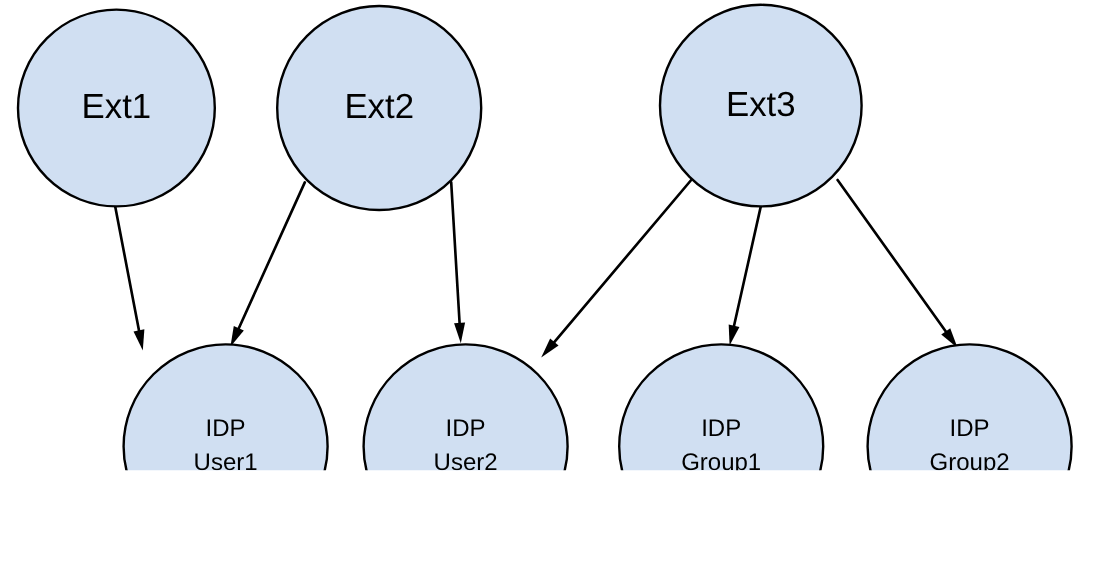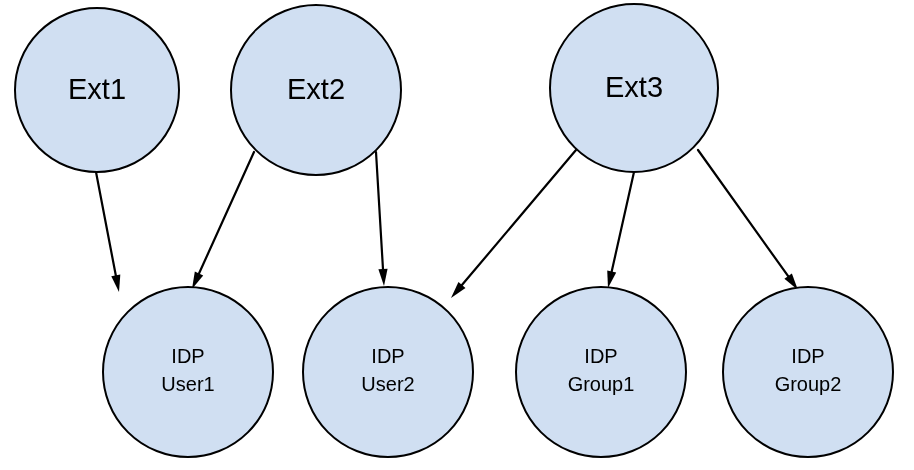--- a/index.html
+++ b/index.html
@@ -7,21 +7,21 @@
     margin: 0;
     padding: 0;
     background: #ffffff;
   }
   body {
     font-family: "Liberation Sans", sans-serif;
   }
   #diagram-canvas {
     position: relative;
     width: 914px;
-    height: 470px;
+    height: 392px;
     background: #ffffff;
     overflow: hidden;
   }
   #diagram-svg {
     position: absolute;
     top: 0;
     left: 0;
     width: 914px;
     height: 470px;
     display: block;

